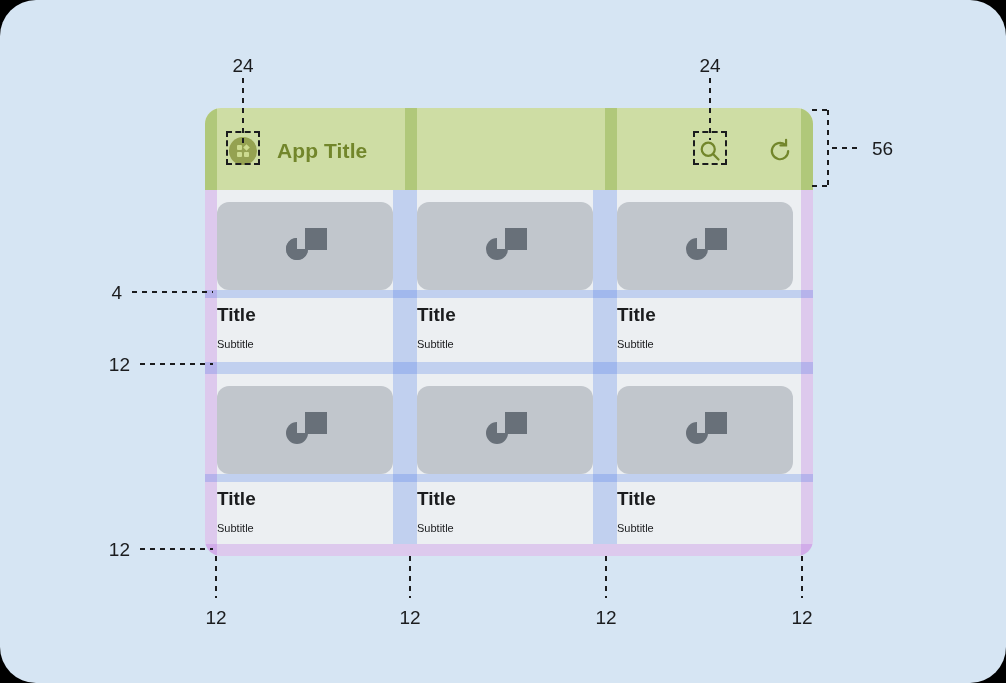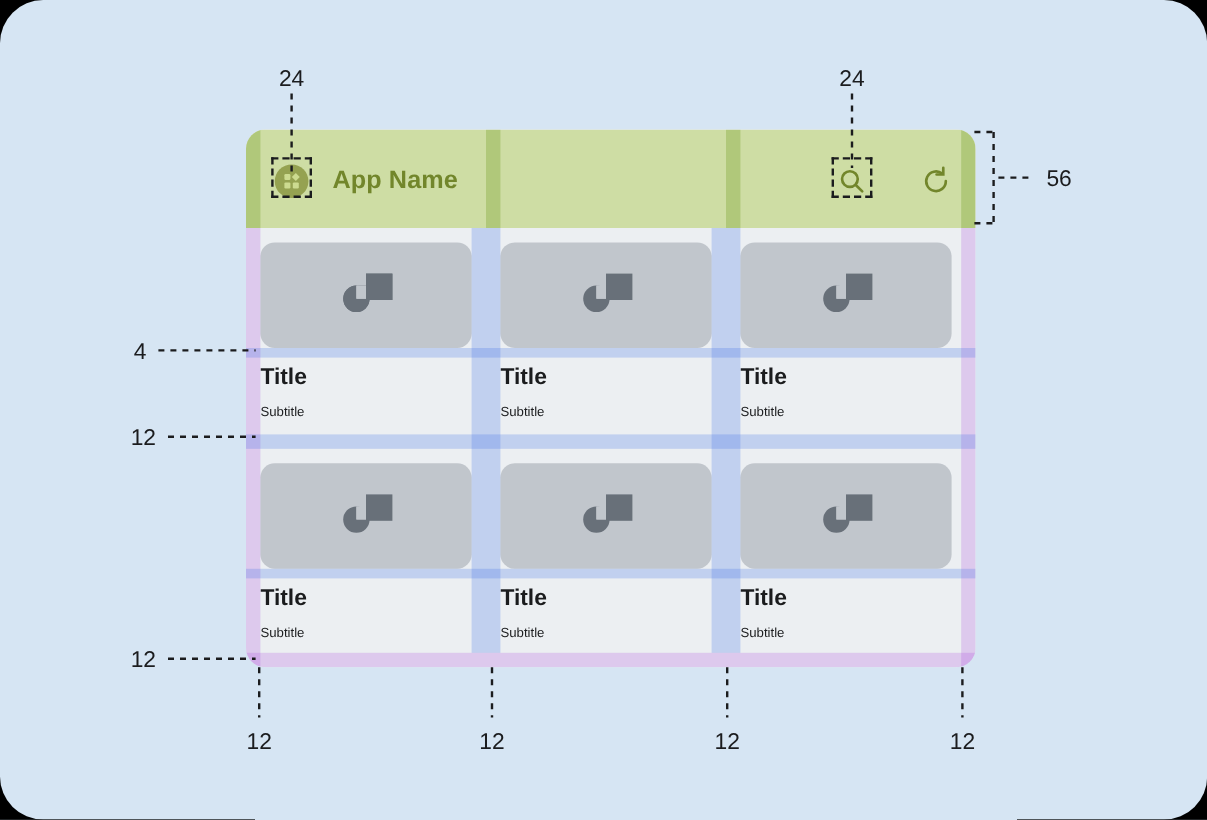--- a/index.html
+++ b/index.html
@@ -161,21 +161,21 @@
 
       <div id="app-bar-icon-circle">
         <svg width="28" height="28" viewBox="0 0 28 28" aria-hidden="true">
           <rect x="8" y="8" width="5" height="5" rx="1" fill="#eaeccf"></rect>
           <rect x="8" y="15" width="5" height="5" rx="1" fill="#eaeccf"></rect>
           <rect x="15" y="15" width="5" height="5" rx="1" fill="#eaeccf"></rect>
           <path d="M17.5 7.2 L20.8 10.5 L17.5 13.8 L14.2 10.5 Z" fill="#eaeccf"></path>
         </svg>
       </div>
 
-      <div id="app-bar-title">App Name</div>
+      <div id="app-bar-title">App Title</div>
 
       <div id="search-action" class="appbar-action">
         <svg width="28" height="28" viewBox="0 0 24 24" fill="none" stroke="currentColor" stroke-width="1.9" stroke-linecap="round">
           <circle cx="10.5" cy="10.5" r="5.6"></circle>
           <line x1="14.7" y1="14.7" x2="19.3" y2="19.3"></line>
         </svg>
       </div>
 
       <div id="refresh-action" class="appbar-action">
         <svg width="28" height="28" viewBox="0 0 24 24" fill="none" stroke="currentColor" stroke-width="1.9" stroke-linecap="round">

